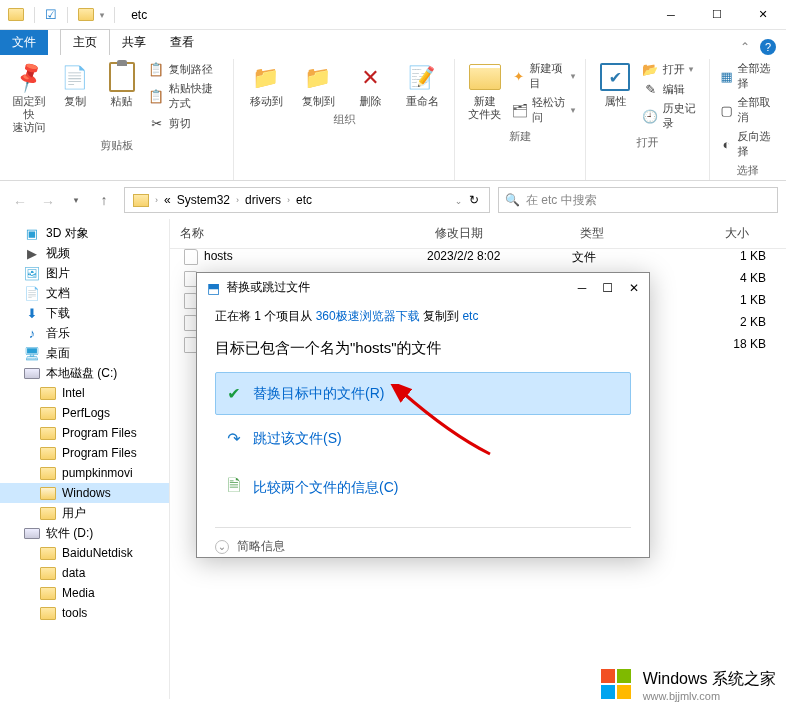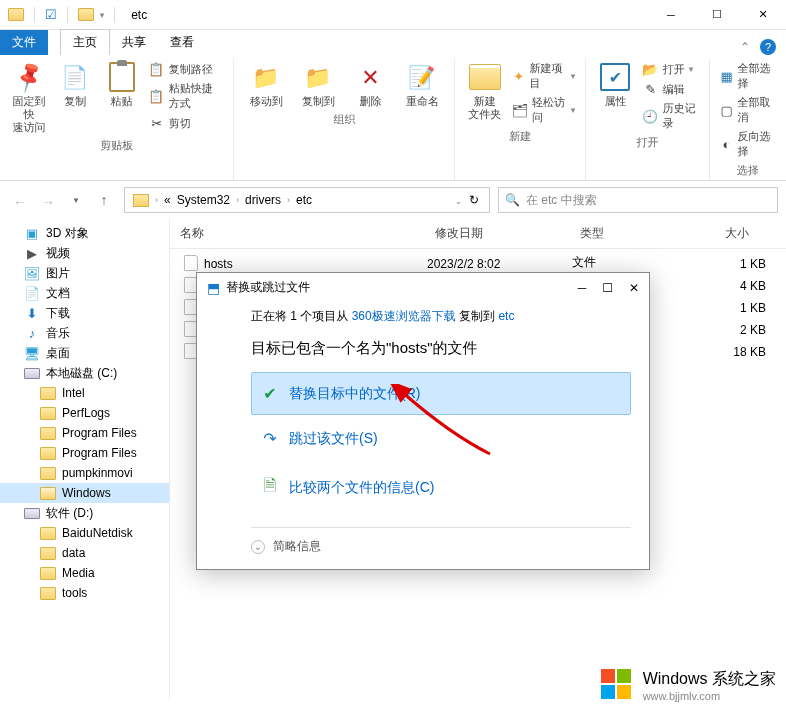--- a/index.html
+++ b/index.html
@@ -59,32 +59,32 @@
 .tfolder.open { background:linear-gradient(#fff3d0,#f7d26d); }
 .tdrive { width:16px; height:11px; background:linear-gradient(#eef,#ccd); border:1px solid #889; border-radius:1px; }
 
 .filepane { flex: 1; position: relative; }
 .headers { display: flex; border-bottom: 1px solid #eaeaea; font-size: 12px; color: #444; }
 .headers > div { padding: 6px 10px; }
 .col-name { width: 255px; }
 .col-date { width: 145px; }
 .col-type { width: 145px; }
 .col-size { flex: 1; padding-right: 20px !important; }
-.filerow { display: flex; font-size: 12px; height: 22px; align-items: flex-end; }
+.filerow { display: flex; font-size: 12px; height: 22px; align-items: flex-start; }
 .filerow .fico { width:14px; height:16px; background:#fff; border:1px solid #bbb; margin:0 6px 0 14px; border-radius:1px 3px 1px 1px; }
 .filerow .cname { width: 223px; }
 .filerow .cdate { width: 145px; }
 .filerow .ctype { width: 145px; }
 .filerow .csize { flex:1; text-align: right; padding-right: 20px; }
 
 .dialog { position: absolute; left: 196px; top: 272px; width: 454px; background: #fff; border: 1px solid #888; box-shadow: 0 4px 24px rgba(0,0,0,0.25); }
 .dlg-title { display: flex; align-items: center; padding: 6px 10px; font-size: 12px; }
 .dlg-title .dico { margin-right: 6px; color:#1979ca; font-size:14px; }
 .dlg-ctrls { margin-left: auto; display: flex; gap: 16px; font-size: 12px; }
-.dlg-body { padding: 6px 18px 14px 18px; margin-left: 36px; }
+.dlg-body { padding: 6px 18px 2px 18px; }
 .dlg-line1 { font-size: 12px; margin-bottom: 14px; }
 .dlg-line1 a { color: #0066cc; text-decoration: none; }
 .dlg-line2 { font-size: 15px; margin-bottom: 14px; }
 .dlg-opts { display: flex; flex-direction: column; gap: 2px; }
 .dlg-opt { display: flex; align-items: center; gap: 10px; padding: 12px 10px; font-size: 14px; color: #0066cc; border-radius: 2px; }
 .dlg-opt.selected { background: #cde8ff; border: 1px solid #8cc7f2; padding: 11px 9px; }
 .dlg-opt .oico { width: 18px; font-size: 16px; text-align: center; }
 .green { color: #1a9b3f; }
 .blue { color: #1979ca; }
 .dlg-sep { border-top: 1px solid #e0e0e0; margin: 14px 0 10px 0; }
@@ -346,20 +346,24 @@
         <span>Program Files</span>
       </div>
     <div class="tree-item sub">
         <span class="tfolder"></span>
         <span>pumpkinmovi</span>
       </div>
     <div class="tree-item sub selected">
         <span class="tfolder open"></span>
         <span>Windows</span>
       </div>
+    <div class="tree-item sub">
+        <span class="tfolder"></span>
+        <span>用户</span>
+      </div>
     <div class="tree-item">
         <span class="tico">
           <span class="tdrive"></span>
         </span>
         <span>软件 (D:)</span>
       </div>
     <div class="tree-item sub">
         <span class="tfolder"></span>
         <span>BaiduNetdisk</span>
       </div>

